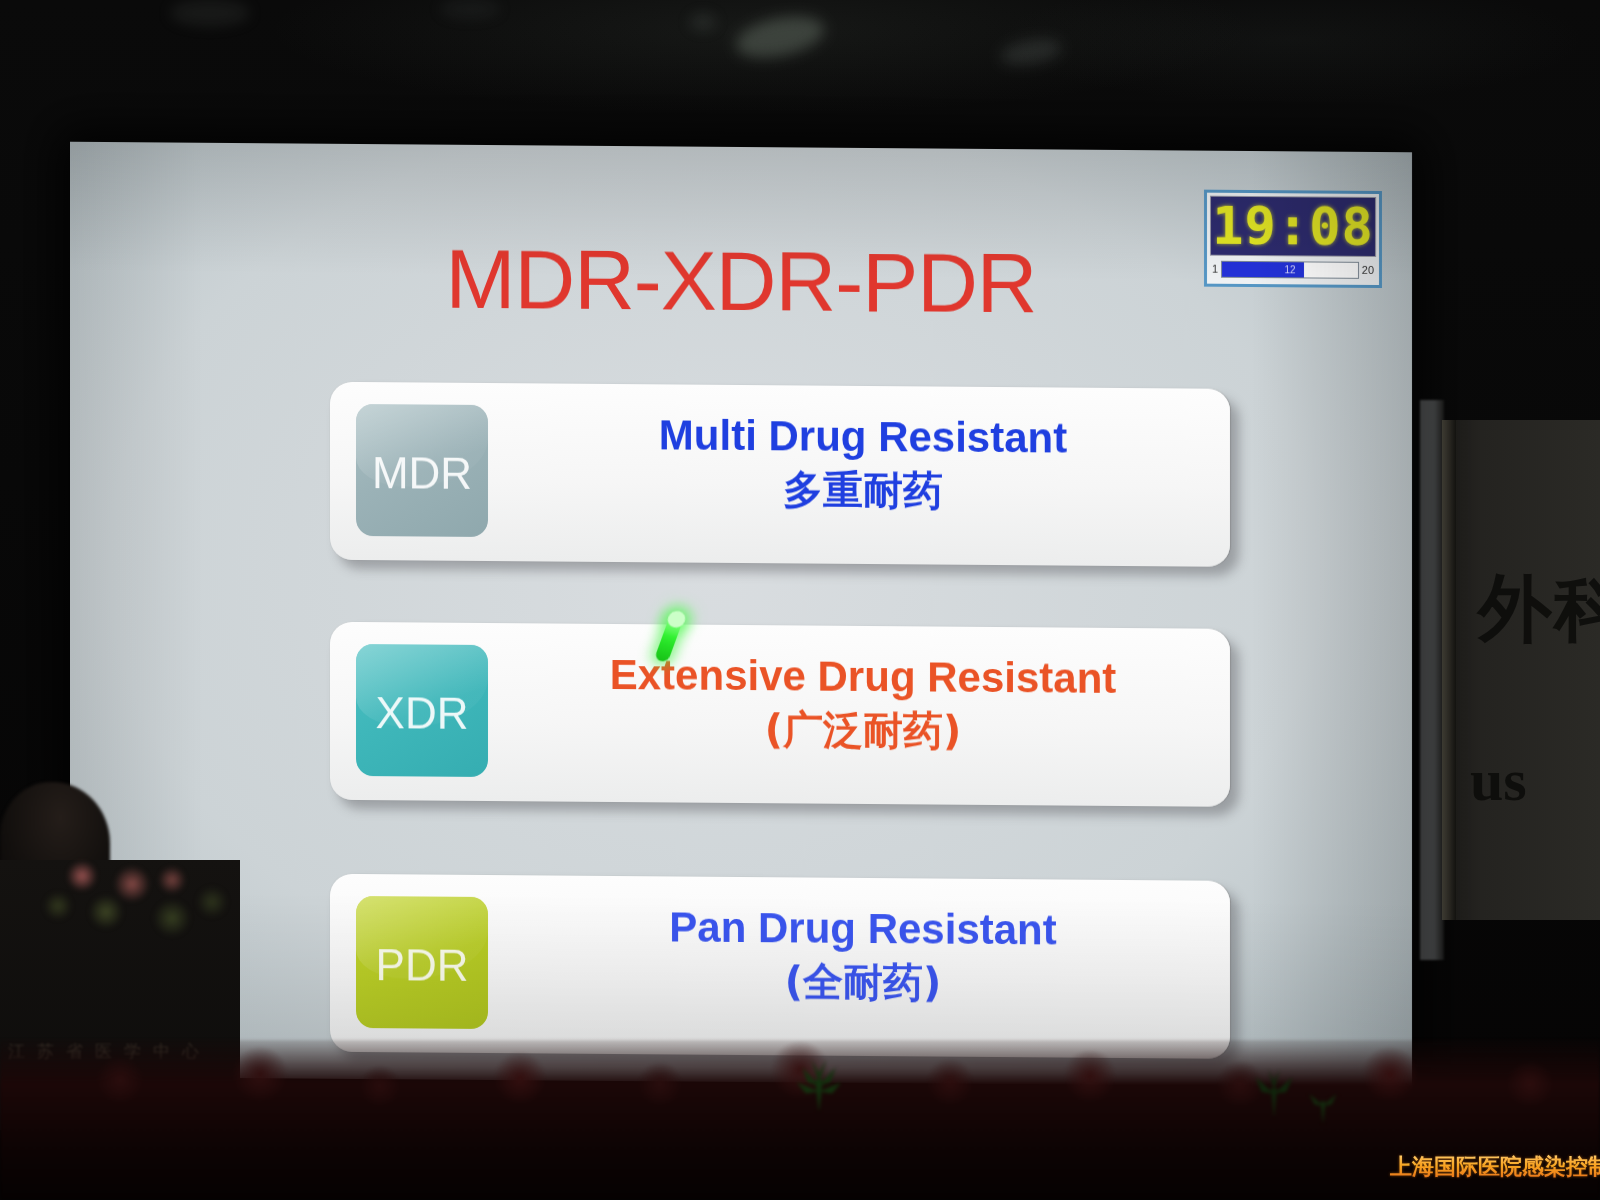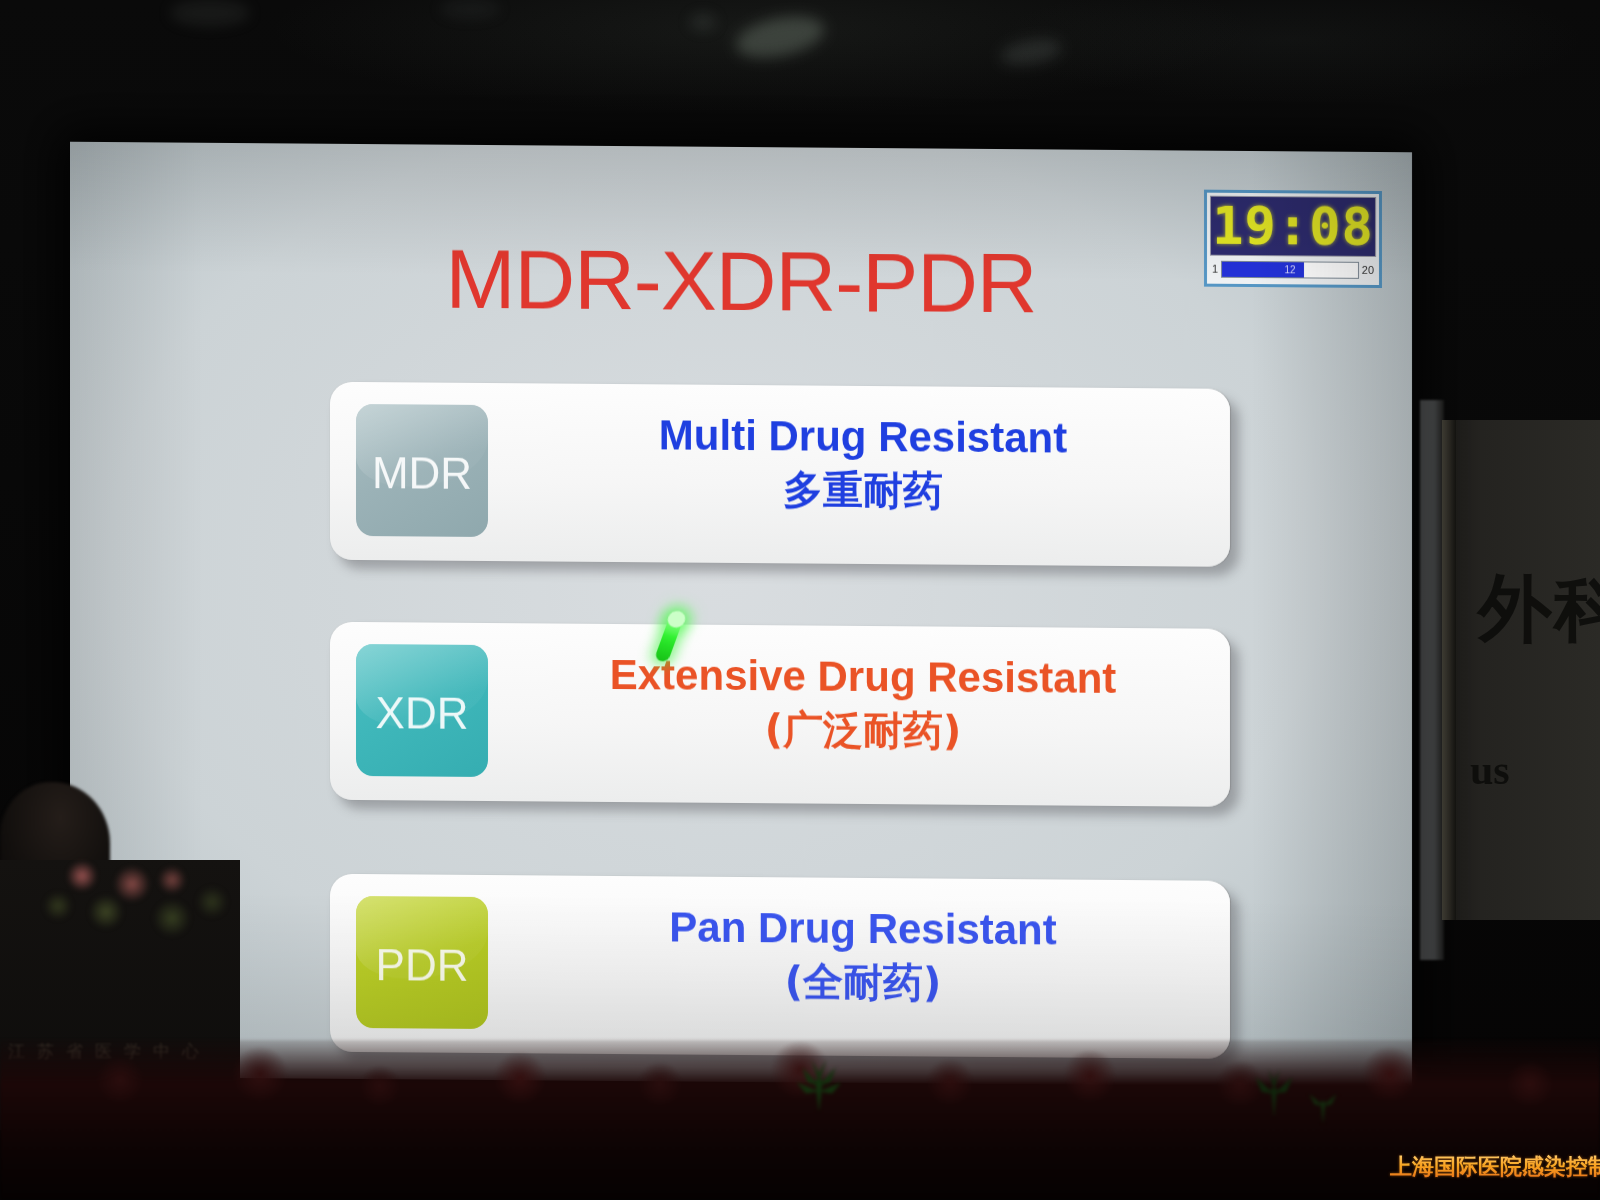--- a/index.html
+++ b/index.html
@@ -23,21 +23,21 @@
 
   
   .banner{position:absolute;left:1442px;top:420px;width:158px;height:500px;
     background:linear-gradient(90deg,#1b1a17 0%,#242320 25%,#2b2a26 100%);
     filter:blur(0.6px);}
   .banner .edge{position:absolute;left:0;top:0;width:14px;height:100%;
     background:linear-gradient(90deg,#4a473d,#141310);}
   .banner-cn{position:absolute;left:1478px;top:560px;font-size:74px;color:#0d0d0b;
     font-family:"DejaVu Sans",sans-serif;font-weight:700;letter-spacing:2px;
     white-space:nowrap;opacity:0.92;filter:blur(0.7px);}
-  .banner-en{position:absolute;left:1470px;top:746px;font-size:42px;color:#0c0c0a;
+  .banner-en{position:absolute;left:1470px;top:746px;font-size:60px;color:#0c0c0a;
     font-family:"Liberation Serif",serif;font-weight:700;white-space:nowrap;
     opacity:0.9;filter:blur(0.7px);}
   .wall-strip{position:absolute;left:1420px;top:400px;width:24px;height:560px;
     background:linear-gradient(90deg,#b9bec0,#8c9092 60%,#2a2a28);opacity:.55;filter:blur(1px);}
 
   
   #screen{position:absolute;left:70px;top:147px;width:1342px;height:935px;
     background:
       radial-gradient(ellipse 1100px 820px at 48% 45%, #d9dde0 0%, #ccd3d6 55%, #b8c3c7 80%, #a7b4b9 100%);
     box-shadow:0 0 44px 14px rgba(0,0,0,0.82);

